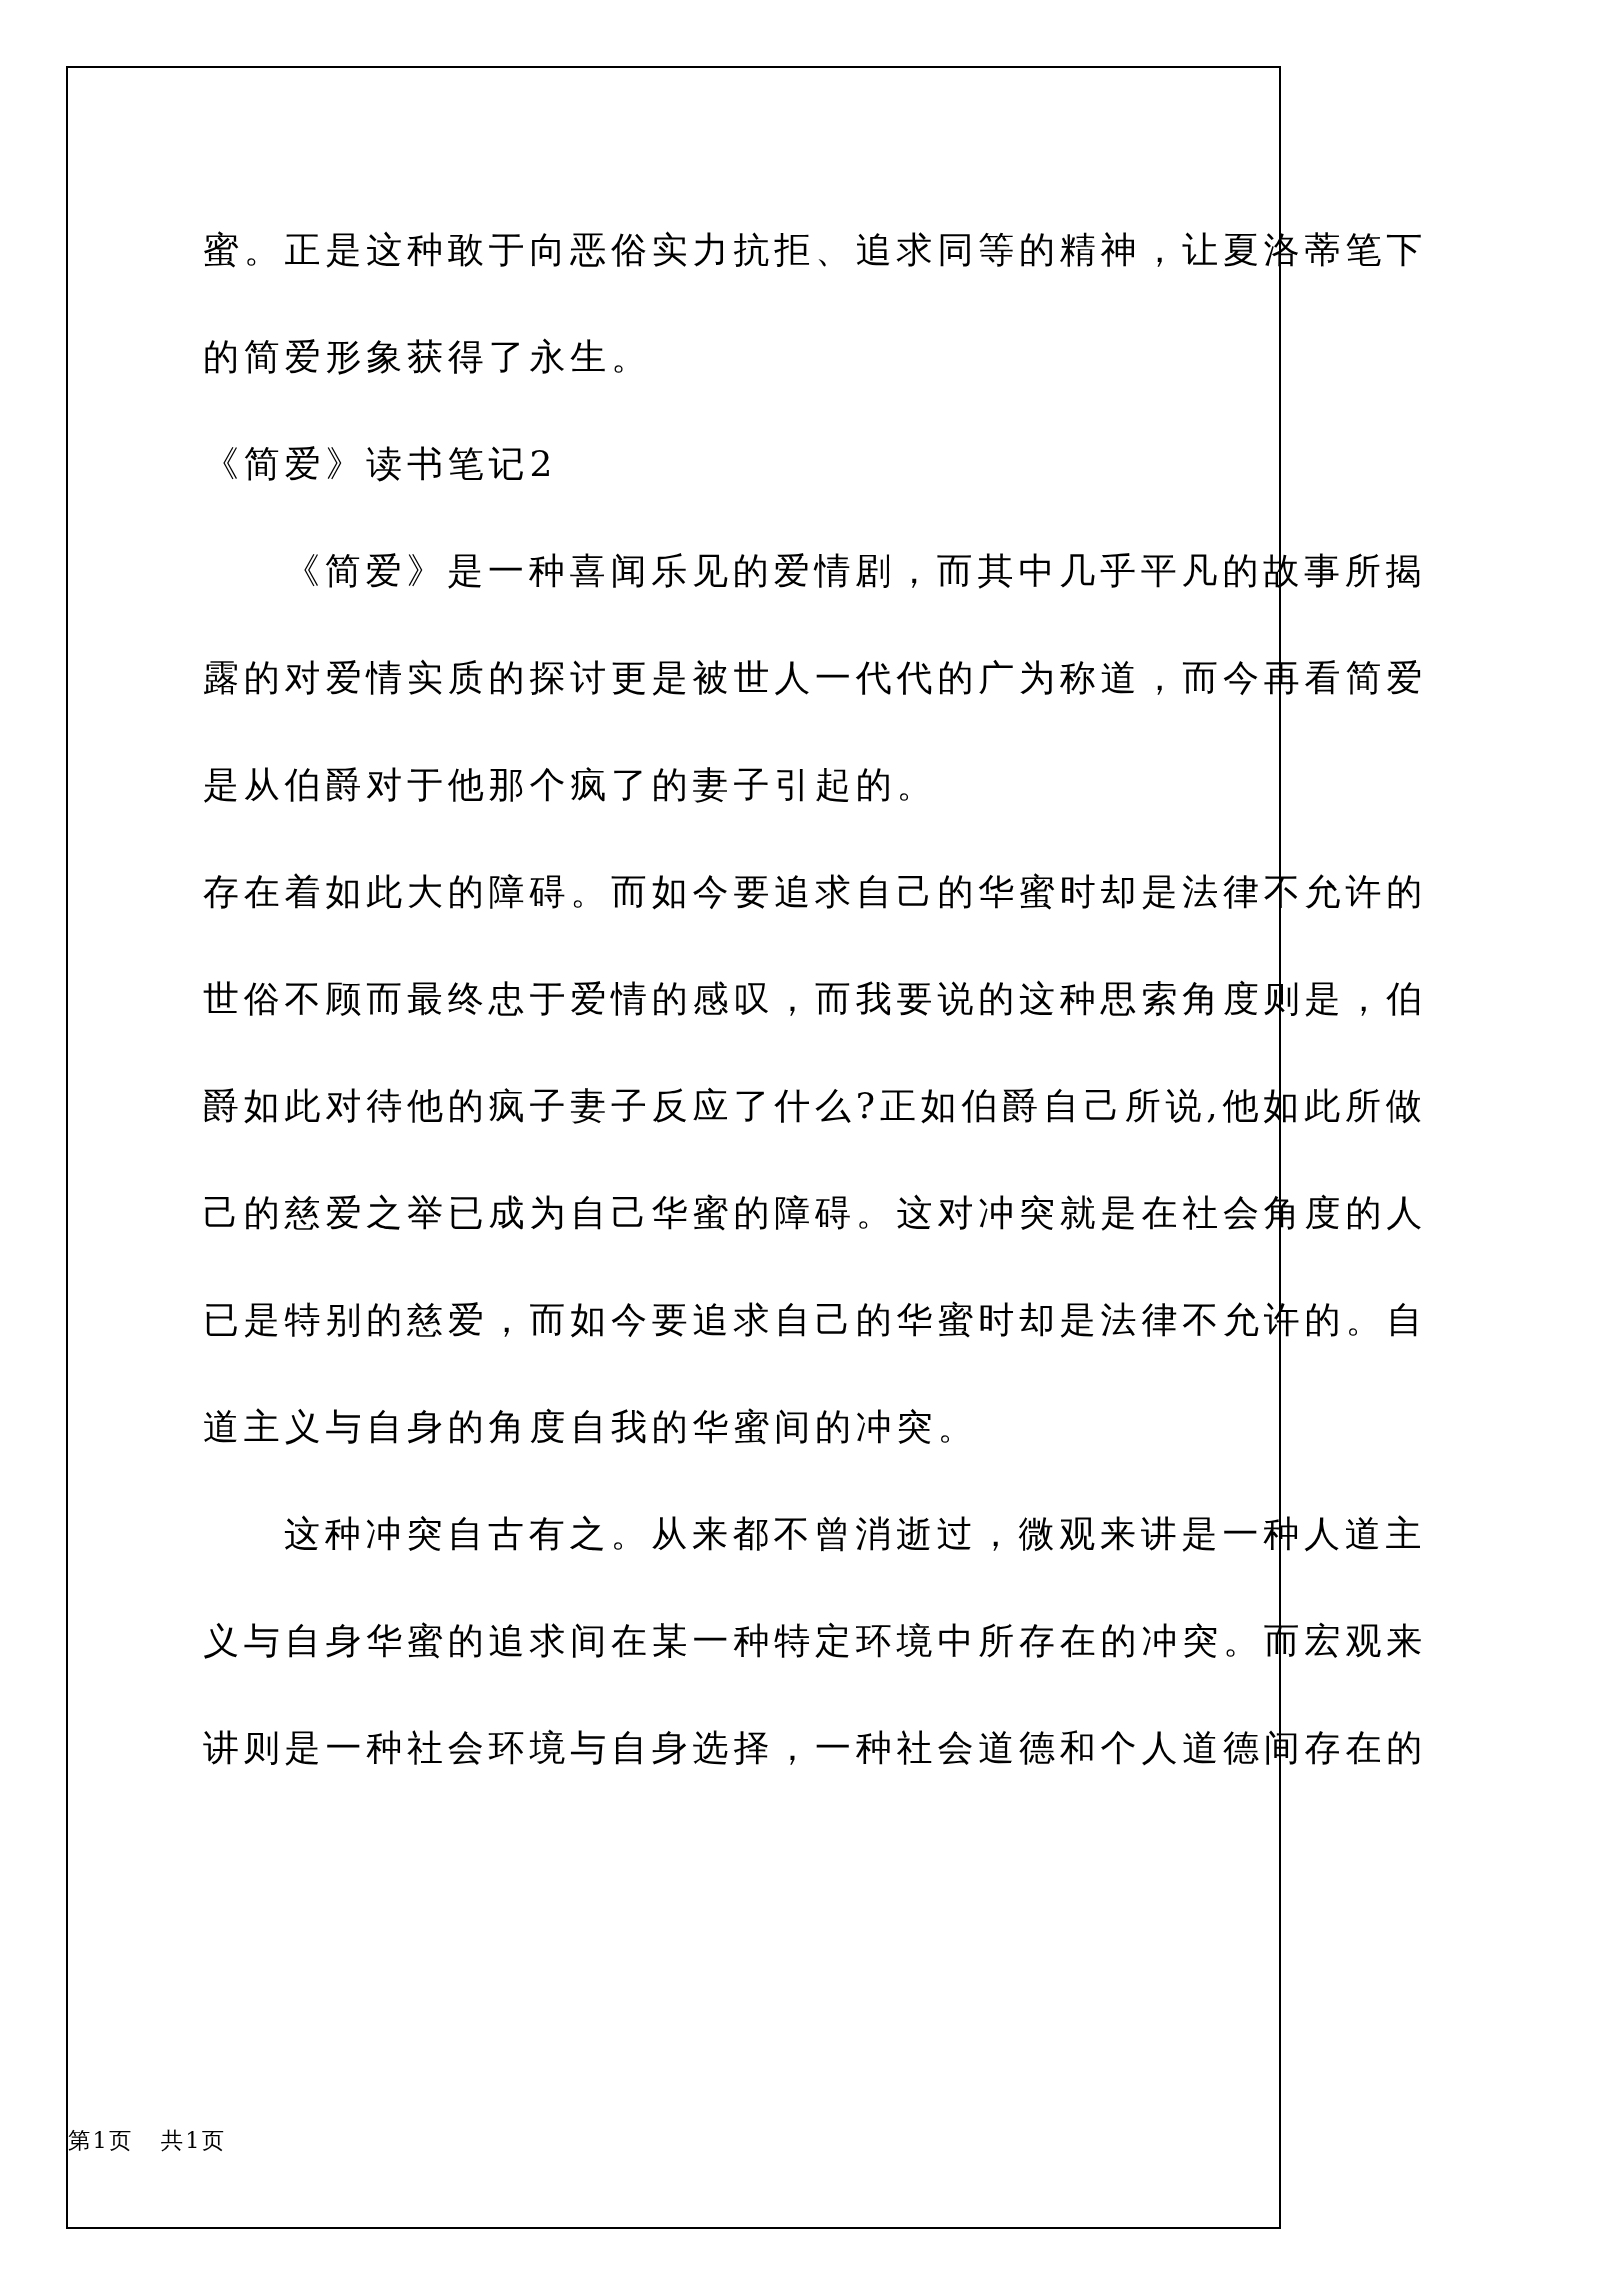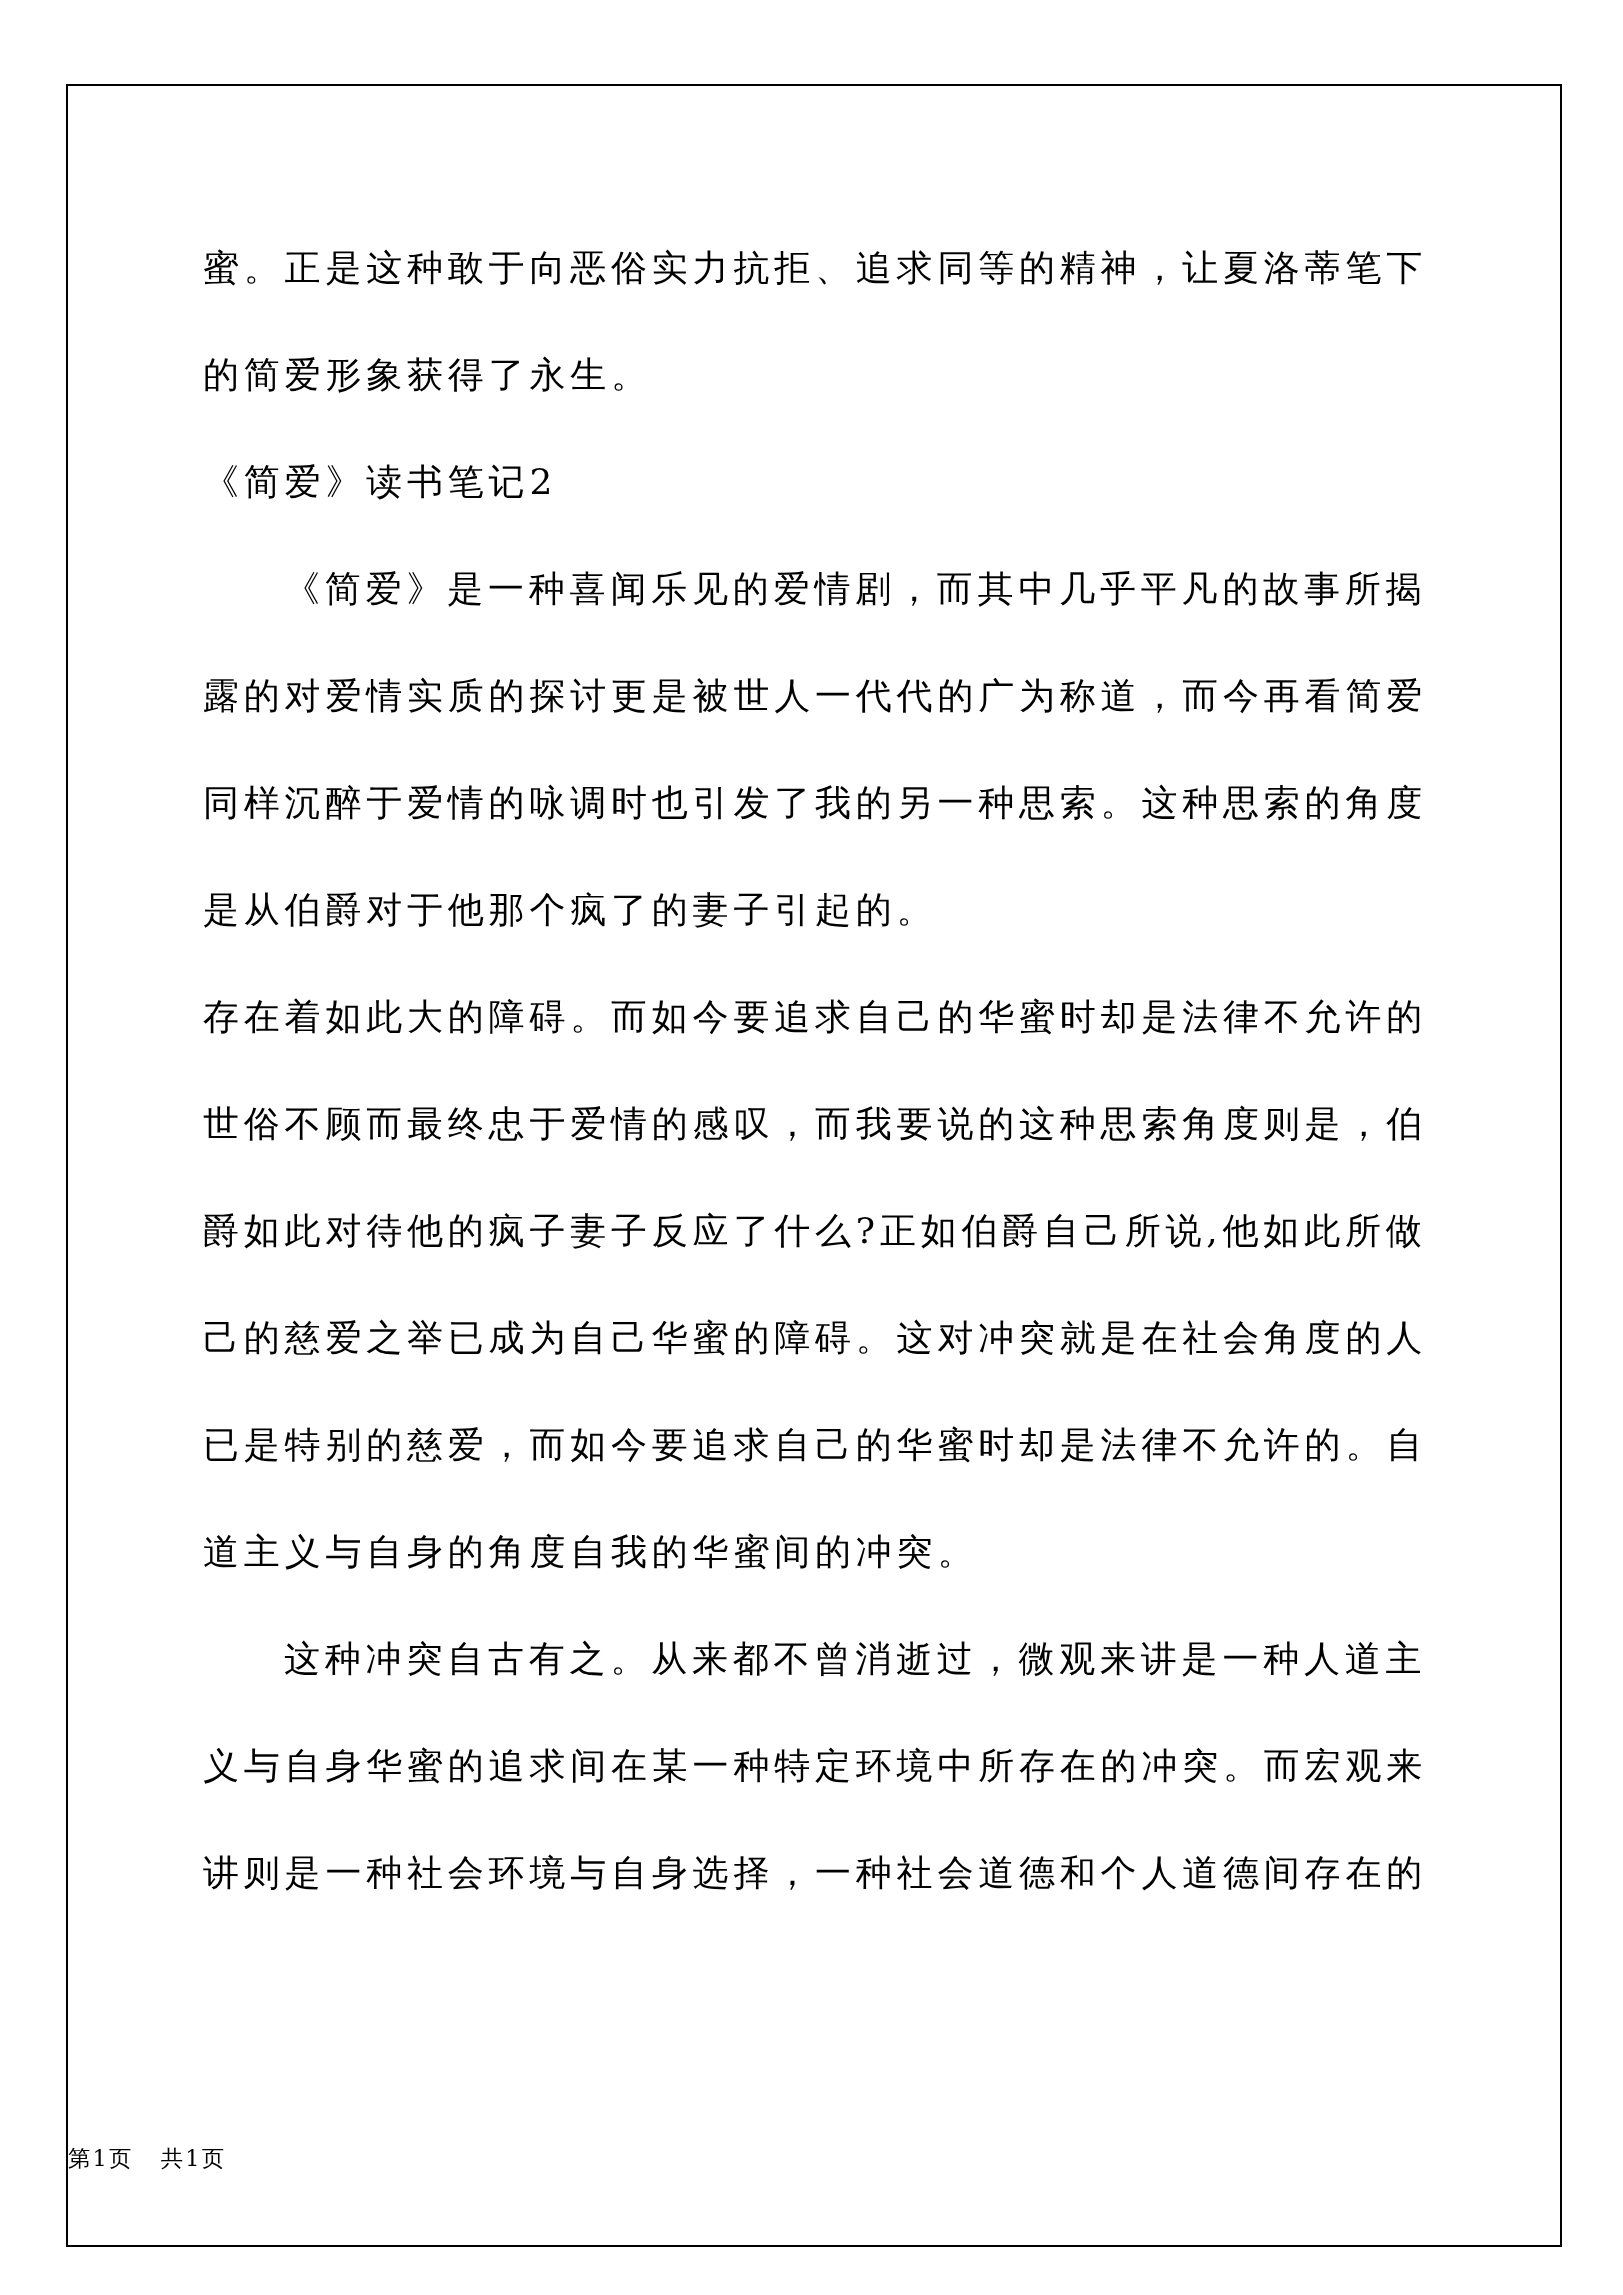--- a/index.html
+++ b/index.html
@@ -12,22 +12,22 @@
     width: 1623px;
     height: 2295px;
     background: #ffffff;
     font-family: "DejaVu Serif", "Liberation Serif", serif;
     color: #000000;
     overflow: hidden;
   }
   .frame {
     position: absolute;
     left: 66px;
-    top: 84px;
-    width: 1496px;
+    top: 66px;
+    width: 1215px;
     height: 2163px;
     border: 2.2px solid #000000;
     box-sizing: border-box;
   }
   .text-block {
     position: absolute;
     left: 135px;
     top: 128px;
     width: 1228px;
   }
@@ -61,21 +61,20 @@
 <body>
 
 <div class="page">
   <div class="frame">
     <div class="text-block">
         <div class="text-line">蜜。正是这种敢于向恶俗实力抗拒、追求同等的精神，让夏洛蒂笔下</div>
         <div class="text-line">的简爱形象获得了永生。</div>
         <div class="text-line">《简爱》读书笔记2</div>
         <div class="text-line indent">《简爱》是一种喜闻乐见的爱情剧，而其中几乎平凡的故事所揭</div>
         <div class="text-line">露的对爱情实质的探讨更是被世人一代代的广为称道，而今再看简爱</div>
-        <div class="text-line">同样沉醉于爱情的咏调时也引发了我的另一种思索。这种思索的角度</div>
         <div class="text-line">是从伯爵对于他那个疯了的妻子引起的。</div>
         <div class="text-line">存在着如此大的障碍。而如今要追求自己的华蜜时却是法律不允许的</div>
         <div class="text-line">世俗不顾而最终忠于爱情的感叹，而我要说的这种思索角度则是，伯</div>
         <div class="text-line">爵如此对待他的疯子妻子反应了什么?正如伯爵自己所说,他如此所做</div>
         <div class="text-line">己的慈爱之举已成为自己华蜜的障碍。这对冲突就是在社会角度的人</div>
         <div class="text-line">已是特别的慈爱，而如今要追求自己的华蜜时却是法律不允许的。自</div>
         <div class="text-line">道主义与自身的角度自我的华蜜间的冲突。</div>
         <div class="text-line indent">这种冲突自古有之。从来都不曾消逝过，微观来讲是一种人道主</div>
         <div class="text-line">义与自身华蜜的追求间在某一种特定环境中所存在的冲突。而宏观来</div>
         <div class="text-line">讲则是一种社会环境与自身选择，一种社会道德和个人道德间存在的</div>

